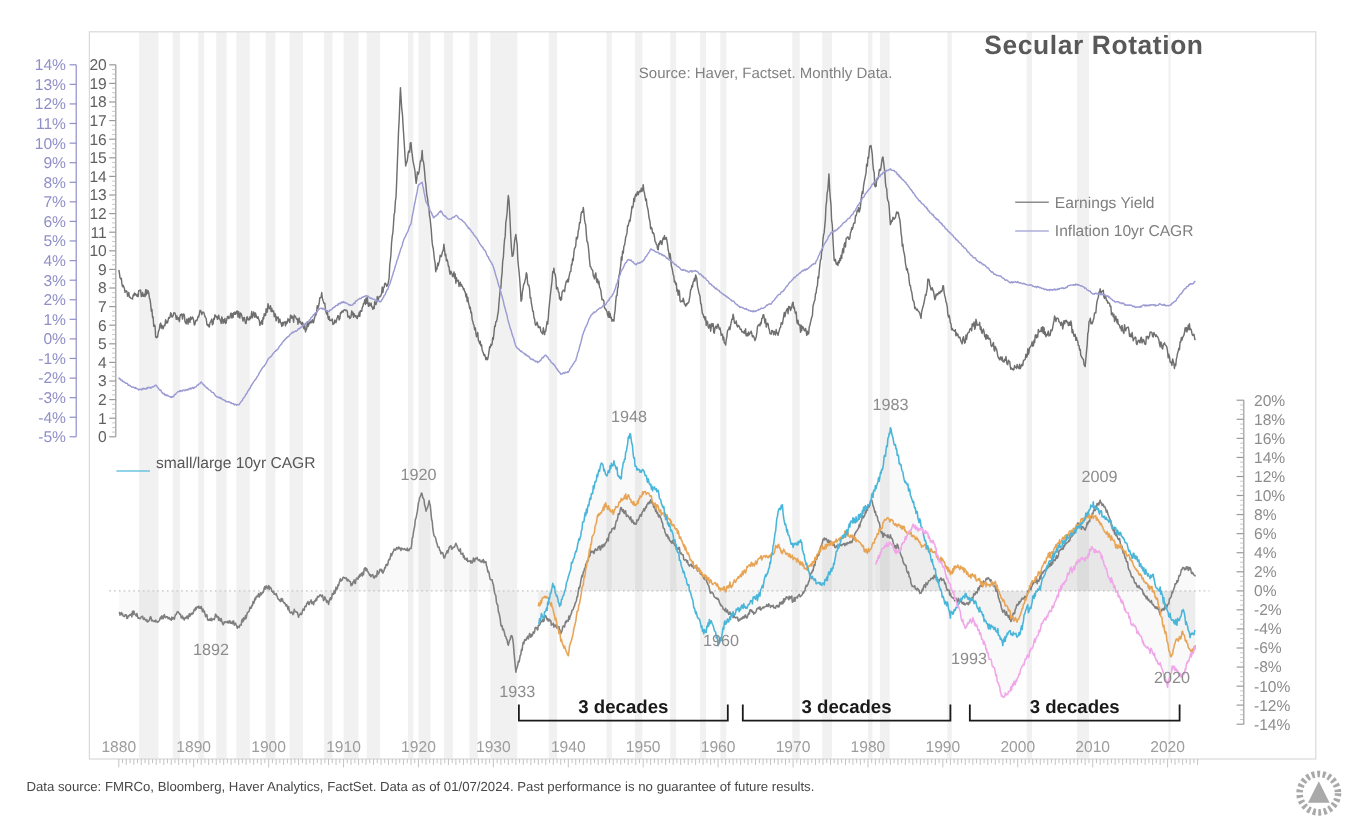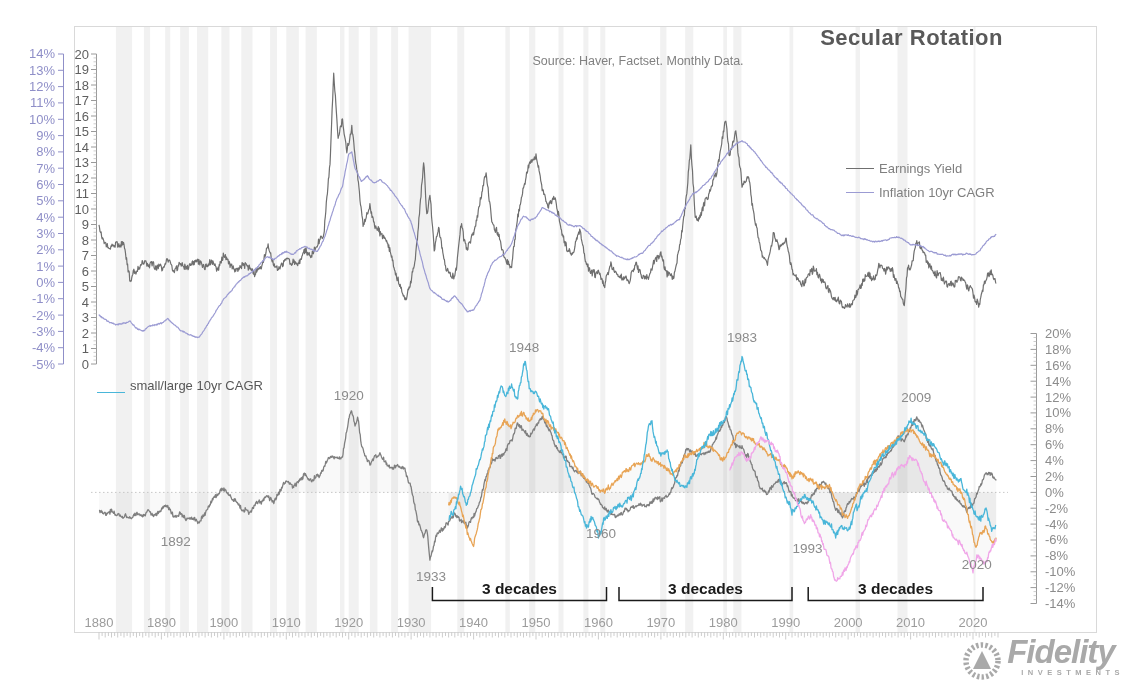--- a/index.html
+++ b/index.html
@@ -639,26 +639,23 @@
         <span class="ltxt">Inflation 10yr CAGR</span>
       </div>
     </div>
   <div id="legend-bottom" class="legend">
       <div class="lrow">
         <span class="lswatch" style="border-top-color: rgb(73, 182, 217);"></span>
         <span class="ltxt">small/large 10yr CAGR</span>
       </div>
     </div>
 
+  <div class="page-footer">Data source: FMRCo, Bloomberg, Haver Analytics, FactSet. Data as of 01/07/2024. Past performance is no guarantee of future results.</div>
 
   <div id="logo">
     <span class="licon">
       <svg width="42" height="42" viewBox="0 0 42 42">
         <circle cx="21" cy="21" r="16" fill="none" stroke="#a9a9a9" stroke-width="5.5" stroke-dasharray="2.4 2.2"></circle>
         <path d="M21 11 L30 29 H12 Z" fill="#a9a9a9"></path>
       </svg>
     </span>
-    <span class="ltext">
-      <span class="brand">Fidelity</span>
-      <span class="sub">INVESTMENTS</span>
-    </span>
   </div>
 </div>
 
 </body></html>

